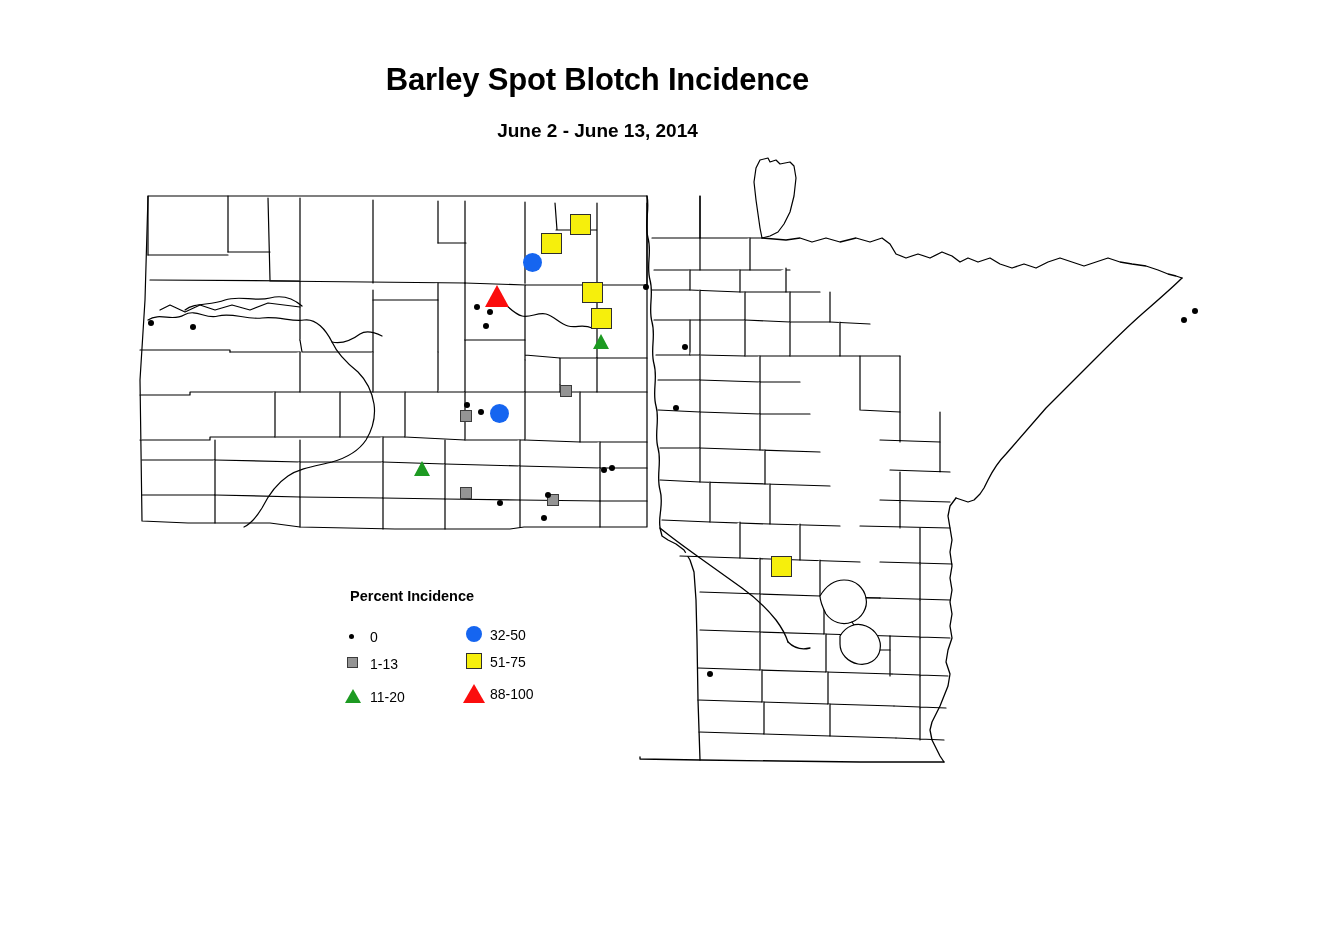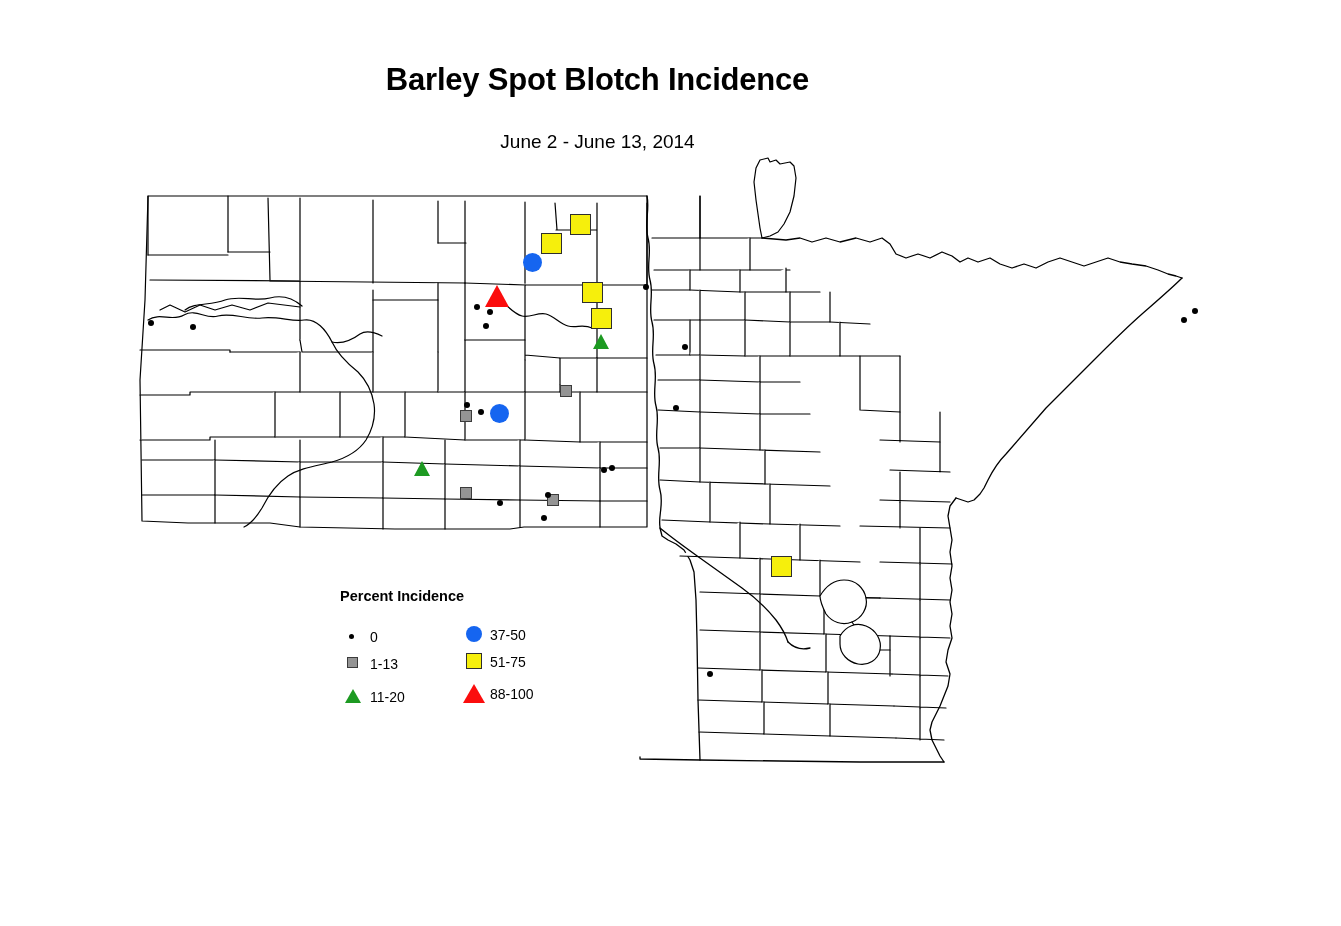--- a/index.html
+++ b/index.html
@@ -27,25 +27,25 @@
     top: 62px;
     width: 1195px;
     text-align: center;
     font-size: 31px;
     font-weight: bold;
     letter-spacing: -0.2px;
   }
   .subtitle {
     position: absolute;
     left: 0;
-    top: 131px;
+    top: 120px;
     width: 1195px;
     text-align: center;
     font-size: 19px;
-    font-weight: normal;
+    font-weight: bold;
   }
   #map-area {
     position: absolute;
     left: 0;
     top: 0;
     width: 1341px;
     height: 926px;
   }
   #map-svg {
     position: absolute;
@@ -54,21 +54,21 @@
   }
   .legend {
     position: absolute;
     left: 330px;
     top: 580px;
     width: 260px;
     height: 135px;
   }
   .legend-title {
     position: absolute;
-    left: 10px;
+    left: 20px;
     top: 8px;
     font-size: 14.5px;
     font-weight: bold;
     white-space: nowrap;
     text-align: right;
   }
   .legend-row {
     position: absolute;
     height: 22px;
   }
@@ -364,21 +364,21 @@
       <span class="sym">
           <i class="s-green"></i>
         </span>
       <span class="legend-label">11-20</span>
     </div>
 
     <div class="legend-row" style="left:134px; top:44px;">
       <span class="sym">
           <i class="s-blue"></i>
         </span>
-      <span class="legend-label">37-50</span>
+      <span class="legend-label">32-50</span>
     </div>
 
     <div class="legend-row" style="left:134px; top:71px;">
       <span class="sym">
           <i class="s-yellow"></i>
         </span>
       <span class="legend-label">51-75</span>
     </div>
 
     <div class="legend-row" style="left:134px; top:103px;">

